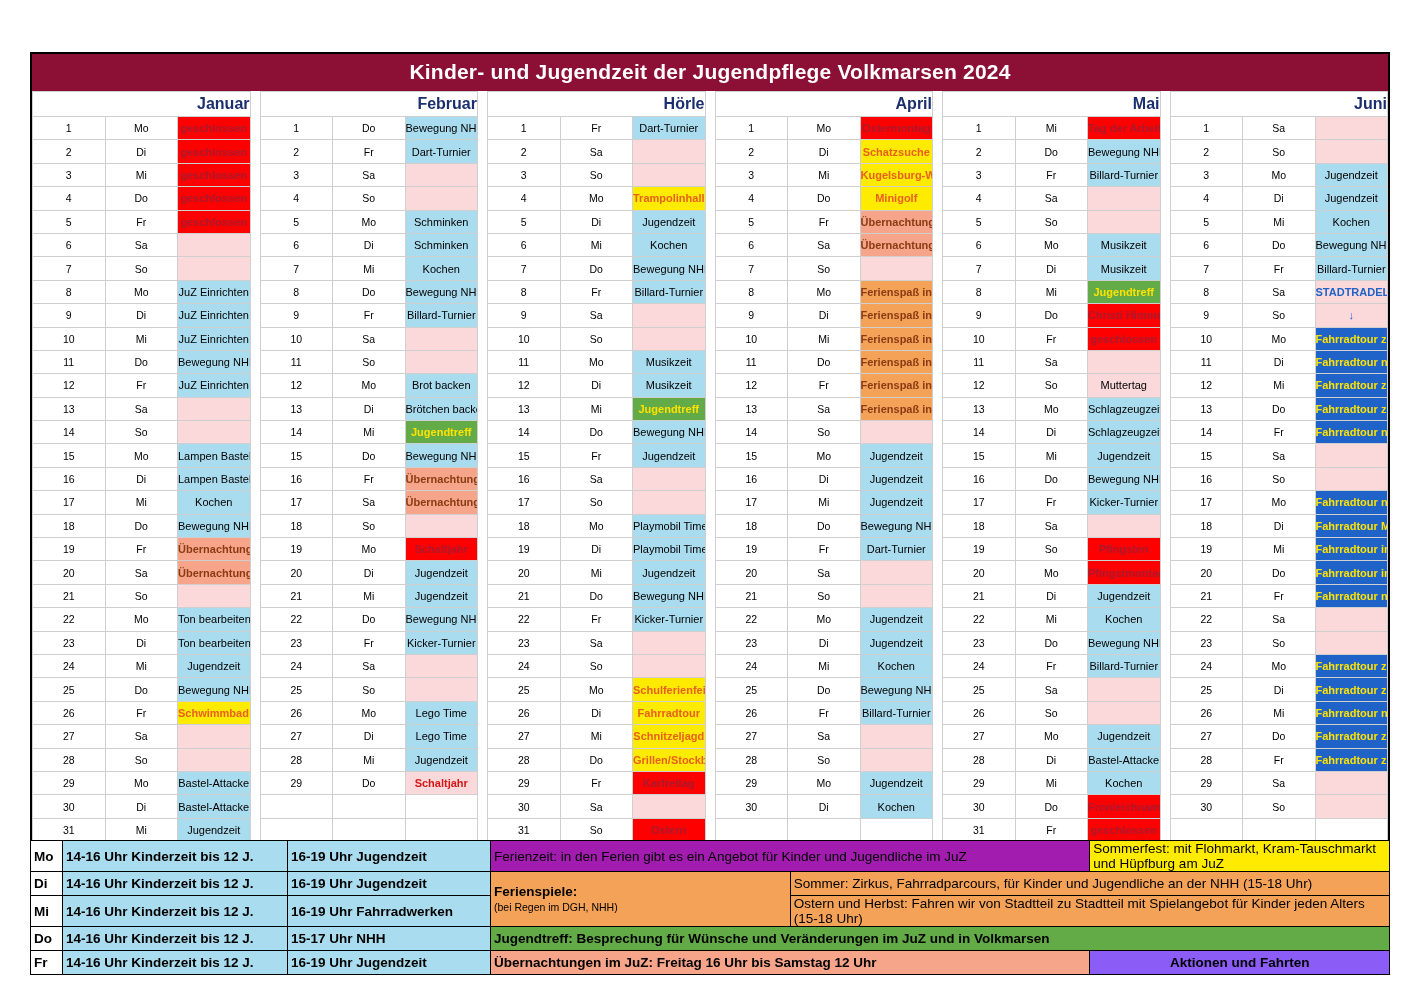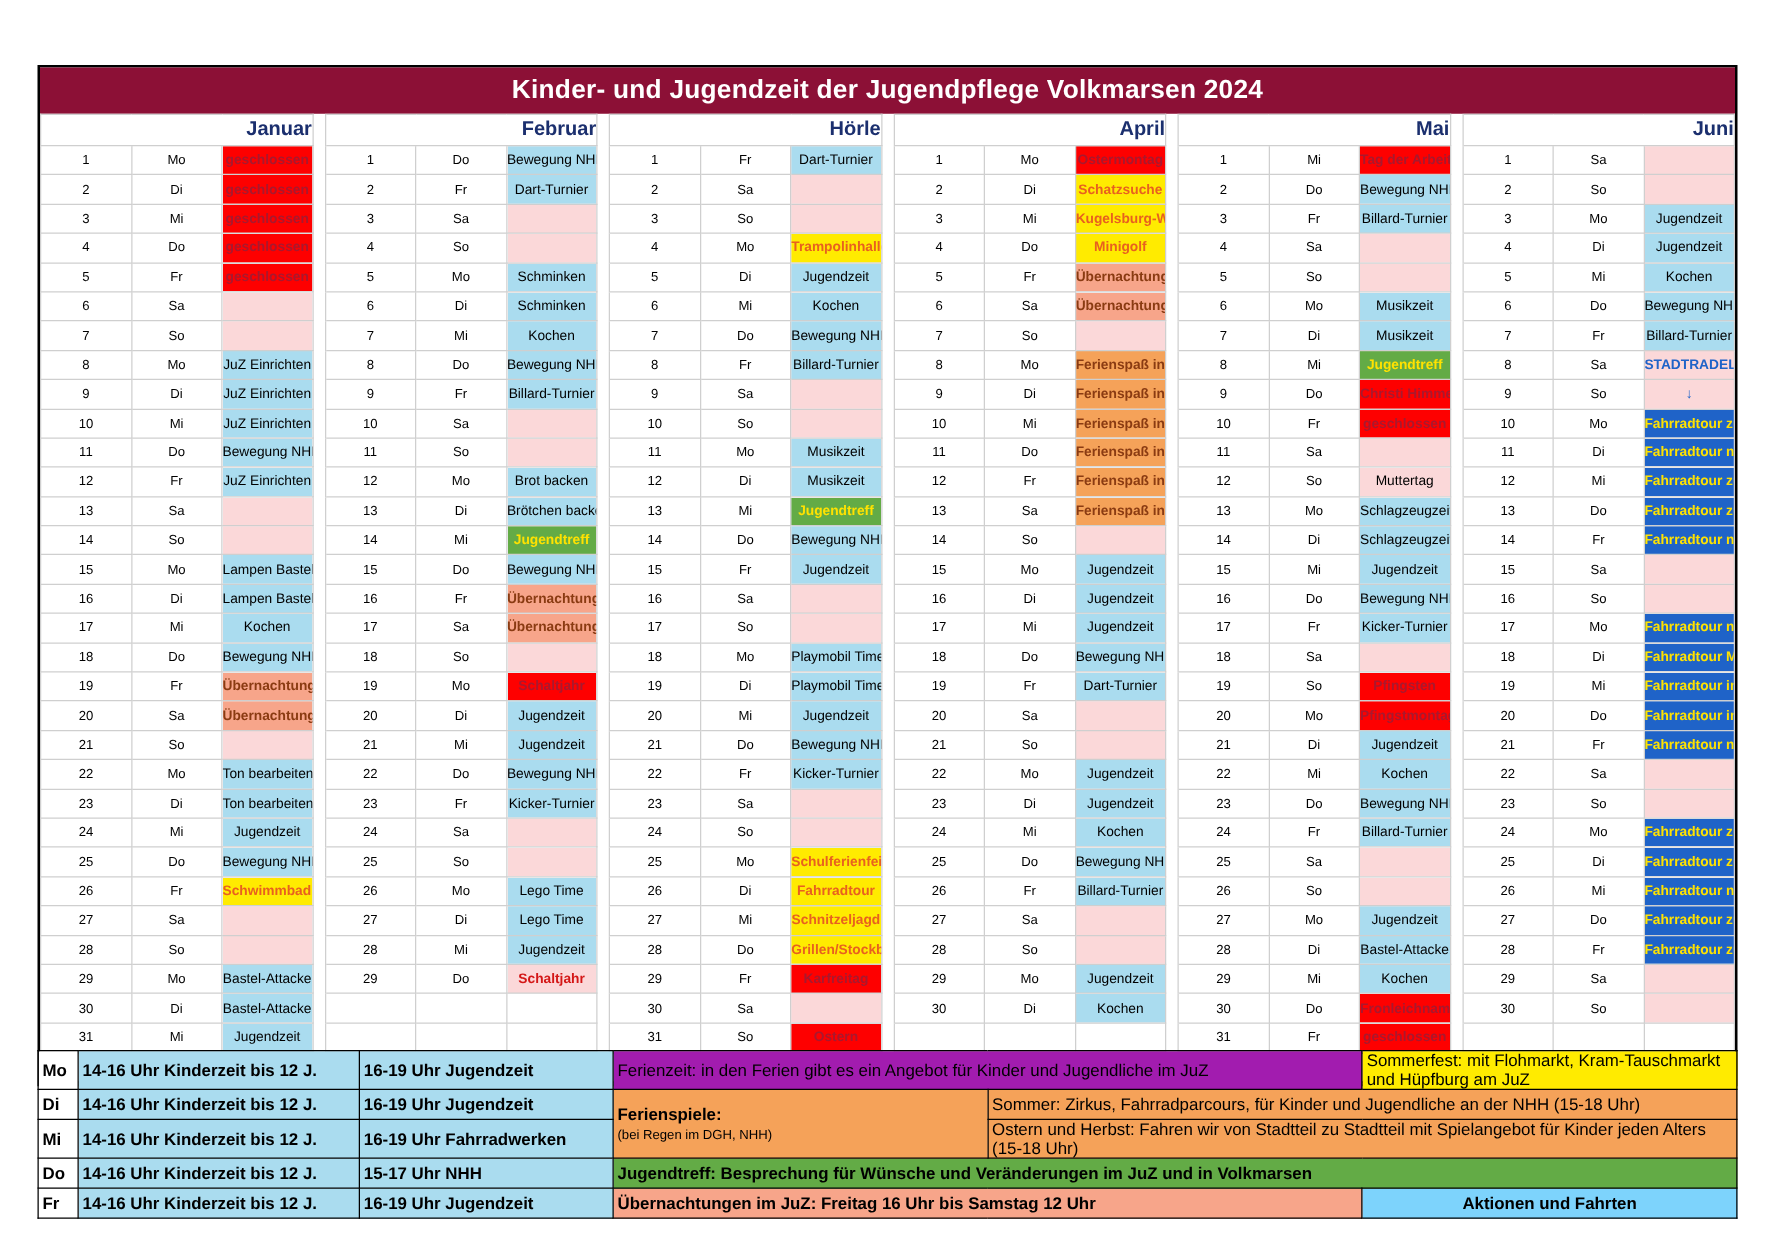--- a/index.html
+++ b/index.html
@@ -32,21 +32,21 @@
   .lgtab td{border:1px solid #000;font-size:13.5px;height:23px;padding:0 3px;}
   .lday{width:25px;background:#fff;font-weight:bold;text-align:left;font-size:14px;}
   .lk{background:#aadcef;font-weight:bold;width:218px;font-size:14px;}
   .lj{background:#aadcef;font-weight:bold;width:196px;font-size:14px;}
   .ly{background:#a21caf;font-weight:normal;font-size:12.5px;}
   .ly2{background:#ffeb00;font-size:12.5px;}
   .lo{background:#f5a259;font-size:11px;}
   .lob{background:#f5a259;font-weight:bold;font-size:15px;}
   .lg{background:#63ab46;font-weight:bold;font-size:13.5px;}
   .lp{background:#f7a58a;font-weight:bold;font-size:13.5px;}
-  .lyb{background:#7dd3fc;font-weight:bold;font-size:13.5px;text-align:center;}
+  .lyb{background:#8b5cf6;font-weight:bold;font-size:13.5px;text-align:center;}
   .small{font-size:10.5px;font-weight:normal;margin-top:16px;}
 </style>
 </head>
 <body>
 
 <div id="wrap">
 
   <div id="cal">
     <div class="title">Kinder- und Jugendzeit der Jugendpflege Volkmarsen 2024</div>
 

